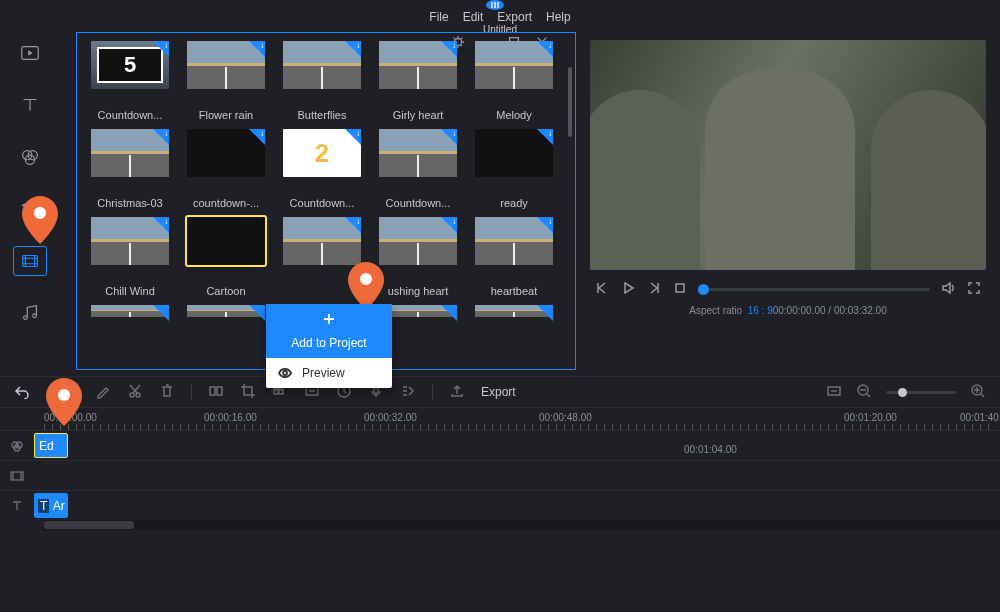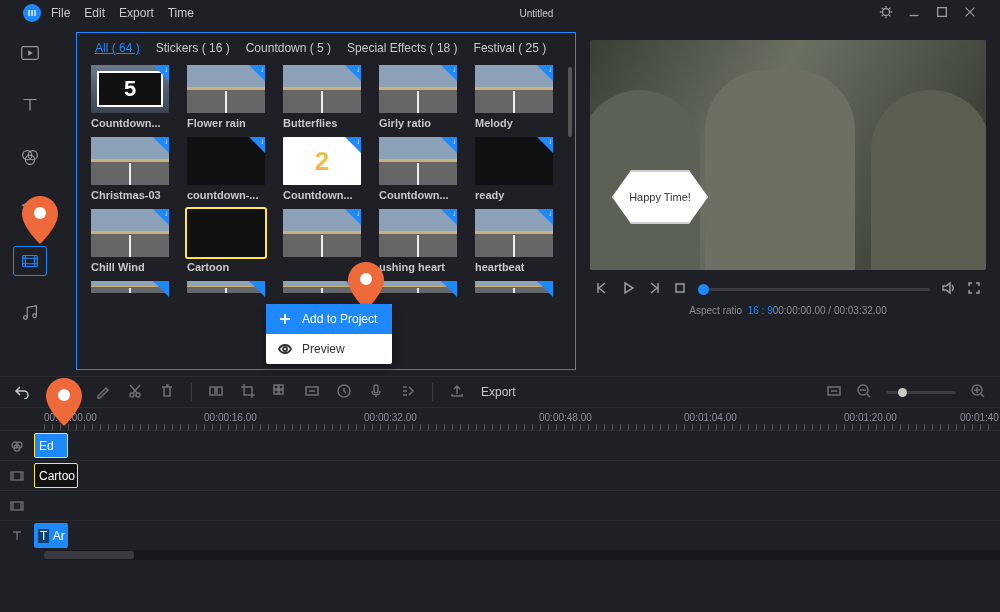--- a/index.html
+++ b/index.html
@@ -1,18 +1,18 @@
 <!DOCTYPE html>
 <html><head>
 <meta charset="utf-8">
 <style>
   * { margin: 0; padding: 0; box-sizing: border-box; font-family: "Segoe UI", Arial, sans-serif; }
   body { background: #1e2026; color: #c8c8c8; width: 1000px; height: 612px; overflow: hidden; font-size: 12px; }
   
-  .titlebar { height: 26px; display: flex; align-items: center; padding: 0 23px; background: #1e2026; }
+  .titlebar { height: 26px; display: flex; align-items: center; padding: 0 6px; background: #1e2026; flex-direction: column; }
   .logo { width: 18px; height: 18px; border-radius: 50%; background: #1e88ff; display: flex; align-items: center; justify-content: center; margin-right: 10px; }
   .logo svg { width: 10px; height: 10px; }
   .menus { display: flex; gap: 14px; font-size: 12px; color: #c8c8c8; }
   .menus span { cursor: default; }
   .title-center { flex: 1; text-align: center; font-size: 10px; color: #c8c8c8; }
   .winctrls { display: flex; gap: 14px; align-items: center; }
   .winctrls svg { width: 14px; height: 14px; stroke: #9a9a9a; fill: none; stroke-width: 1.5; }
   
   .main { display: flex; height: 344px; }
   
@@ -24,21 +24,21 @@
   
   .gallery-wrap { width: 500px; border: 1px solid #1e88ff; margin: 6px 0 0 16px; padding: 8px 0 0 0; position: relative; }
   .tabs { display: flex; gap: 16px; font-size: 12px; padding: 0 18px 10px 18px; color: #c8c8c8; }
   .tabs .tab.active { color: #1e88ff; text-decoration: underline; }
   .grid { height: 300px; overflow: hidden; padding: 0 14px; }
   .row { display: flex; gap: 18px; margin-bottom: 8px; }
   .cell { width: 78px; }
   .thumb { width: 78px; height: 48px; background: #555 linear-gradient(#6b7a8a, #3c4450); position: relative; border-radius: 1px; }
   .thumb .corner { position: absolute; top: 0; right: 0; width: 0; height: 0; border-left: 16px solid transparent; border-top: 16px solid #1e88ff; }
   .thumb .dl { position: absolute; top: 0; right: 1px; color: #fff; font-size: 8px; }
-  .caption { font-size: 11px; margin-top: 4px; color: #c8c8c8; white-space: nowrap; overflow: hidden; text-overflow: ellipsis; font-weight: bold; }
+  .caption { text-align: center; font-size: 11px; margin-top: 20px; color: #c8c8c8; white-space: nowrap; overflow: hidden; text-overflow: ellipsis; }
   .thumb.selected { outline: 2px solid #ffe54a; }
   
   .row.partial .thumb { height: 12px; }
   
   .gallery-wrap::after { content: ""; position: absolute; right: 3px; top: 34px; width: 4px; height: 70px; background: #555; border-radius: 2px; }
   
   .preview { flex: 1; padding: 14px 14px 0 14px; }
   .video { width: 100%; height: 230px; background: linear-gradient(120deg,#3a3f35 0%, #6a7062 40%, #4a5045 70%, #2d2f2a 100%); position: relative; border-radius: 2px; overflow: hidden; }
   .people { position: absolute; inset: 0; }
   .person { position: absolute; bottom: 0; width: 120px; height: 180px; border-radius: 60px 60px 0 0; }
@@ -77,21 +77,21 @@
   .clip.fx   { background: #1e88ff; border: 1px solid #ffe54a; }
   .clip.sticker { background: #111; border: 1px solid #ffe54a; color: #fff; }
   .clip.text { background: #1e88ff; }
   .hscroll { height: 10px; background: #17181c; position: relative; margin-left: 44px; }
   .hscroll .bar { position: absolute; left: 0; width: 90px; top: 1px; bottom: 1px; background: #3a3c42; border-radius: 3px; }
   
   .pin { position: absolute; width: 36px; height: 48px; z-index: 40; pointer-events: none; }
   .pin svg { width: 36px; height: 48px; }
   .ctxmenu { position: absolute; z-index: 50; width: 126px; background: #fff; border-radius: 2px; overflow: hidden; font-size: 12px; box-shadow: 0 4px 10px rgba(0,0,0,.4); }
   .ctxmenu .mi { display: flex; align-items: center; gap: 10px; padding: 8px 12px; }
-  .ctxmenu .mi.primary { background: #1e88ff; color: #fff; }
+  .ctxmenu .mi.primary { background: #1e88ff; color: #fff; flex-direction: column; }
   .ctxmenu .mi.secondary { color: #333; }
   .ctxmenu svg { width: 14px; height: 14px; stroke: currentColor; fill: none; stroke-width: 1.8; }
   
   .road { position: absolute; inset: 0; background: linear-gradient(#8aa1b8 0 45%, #c9b17a 45% 52%, #666 52% 100%); }
   .road::after { content:""; position:absolute; left:50%; top:55%; bottom:0; width:2px; background:#eee; transform:translateX(-50%); }
   
   .big5 { position:absolute; inset:6px; background:#111; color:#fff; display:flex; align-items:center; justify-content:center; font-size:22px; font-weight:bold; border:2px solid #fff; }
   
   .big2 { position:absolute; inset:0; background:#fff; display:flex; align-items:center; justify-content:center; font-size:26px; font-weight:bold;
           background-image: linear-gradient(45deg,#ff5ea0,#ffbe3d,#3dd6ff); -webkit-background-clip:text; color:transparent; }
@@ -102,21 +102,21 @@
 <div class="titlebar">
   <div class="logo">
     <svg viewBox="0 0 10 10">
         <path d="M2 2v6M5 2v6M8 2v6" stroke="#fff" stroke-width="1.3"></path>
       </svg>
   </div>
   <div class="menus">
     <span>File</span>
     <span>Edit</span>
     <span>Export</span>
-    <span>Time</span>
+    <span>Help</span>
   </div>
   <div class="title-center">Untitled</div>
   <div class="winctrls">
     <span><svg viewBox="0 0 16 16">
           <circle cx="8" cy="8" r="4"></circle>
           <path d="M8 1v2M8 13v2M1 8h2M13 8h2M3 3l1.5 1.5M11.5 11.5L13 13M13 3l-1.5 1.5M4.5 11.5L3 13"></path>
         </svg></span>
     <span><svg viewBox="0 0 16 16">
           <path d="M3 12h10"></path>
         </svg></span>
@@ -165,27 +165,20 @@
     <div class="rail-item">
         <svg viewBox="0 0 24 24">
           <path d="M9 17V6l10-2v11"></path>
           <circle cx="7" cy="17" r="2"></circle>
           <circle cx="17" cy="15" r="2"></circle>
         </svg>
       </div>
   </div>
 
   <div class="gallery-wrap">
-    <div class="tabs">
-      <span class="tab active">All ( 64 )</span>
-      <span class="tab">Stickers ( 16 )</span>
-      <span class="tab">Countdown ( 5 )</span>
-      <span class="tab">Special Effects ( 18 )</span>
-      <span class="tab">Festival ( 25 )</span>
-    </div>
     <div class="grid" id="grid">
         <div class="row">
           <div class="cell">
             <div class="thumb">
               <div class="big5">5</div>
               <div class="corner"></div>
               <div class="dl">↓</div>
             </div>
             <div class="caption">Countdown...</div>
           </div>
@@ -204,21 +197,21 @@
               <div class="dl">↓</div>
             </div>
             <div class="caption">Butterflies</div>
           </div>
           <div class="cell">
             <div class="thumb">
               <div class="road"></div>
               <div class="corner"></div>
               <div class="dl">↓</div>
             </div>
-            <div class="caption">Girly ratio</div>
+            <div class="caption">Girly heart</div>
           </div>
           <div class="cell">
             <div class="thumb">
               <div class="road"></div>
               <div class="corner"></div>
               <div class="dl">↓</div>
             </div>
             <div class="caption">Melody</div>
           </div>
         </div>
@@ -335,21 +328,20 @@
       </div>
   </div>
 
   <div class="preview">
     <div class="video">
       <div class="people">
         <div class="person p1"></div>
           <div class="person p2"></div>
           <div class="person p3"></div>
       </div>
-      <div class="hexlabel">Happy Time!</div>
     </div>
     <div class="transport">
       <span><svg viewBox="0 0 16 16">
             <path d="M11 3L5 8l6 5"></path>
             <path d="M4 3v10"></path>
           </svg></span>
       <span><svg viewBox="0 0 16 16">
             <path d="M5 3l8 5-8 5z"></path>
           </svg></span>
       <span><svg viewBox="0 0 16 16">
@@ -454,21 +446,21 @@
   </div>
 </div>
 
 <div class="timeline">
   <div class="ruler">
     <div class="ticks"></div>
   <span class="mark" style="left: 44px;">00:00:00.00</span>
       <span class="mark" style="left: 204px;">00:00:16.00</span>
       <span class="mark" style="left: 364px;">00:00:32.00</span>
       <span class="mark" style="left: 539px;">00:00:48.00</span>
-      <span class="mark" style="left: 684px;">00:01:04.00</span>
+      <span class="mark" style="left: 684px; margin-top: 32px;">00:01:04.00</span>
       <span class="mark" style="left: 844px;">00:01:20.00</span>
       <span class="mark" style="left: 960px;">00:01:40.00</span>
     </div>
   <div class="tracks">
     <div class="track">
       <div class="icon">
           <svg viewBox="0 0 16 16">
             <circle cx="6" cy="7" r="3"></circle>
             <circle cx="10" cy="7" r="3"></circle>
             <circle cx="8" cy="10" r="3"></circle>
@@ -480,33 +472,20 @@
           </div>
         </div>
     </div>
     <div class="track">
       <div class="icon">
           <svg viewBox="0 0 16 16">
             <rect x="2" y="4" width="12" height="8"></rect>
             <path d="M4 4v8M12 4v8"></path>
           </svg>
         </div>
-      <div class="lane">
-          <div class="clip sticker" style="left:0;width:44px">
-            <span>Cartoo</span>
-          </div>
-        </div>
-    </div>
-    <div class="track">
-      <div class="icon">
-          <svg viewBox="0 0 16 16">
-            <rect x="2" y="4" width="12" height="8"></rect>
-            <path d="M4 4v8M12 4v8"></path>
-          </svg>
-        </div>
       <div class="lane"></div>
     </div>
     <div class="track">
       <div class="icon">
           <svg viewBox="0 0 16 16">
             <path d="M4 4h8M8 4v8"></path>
           </svg>
         </div>
       <div class="lane">
           <div class="clip text" style="left:0;width:34px"><span style="background:#0b3e73;padding:0 2px">T</span>&nbsp;<span>Ar</span></div>

